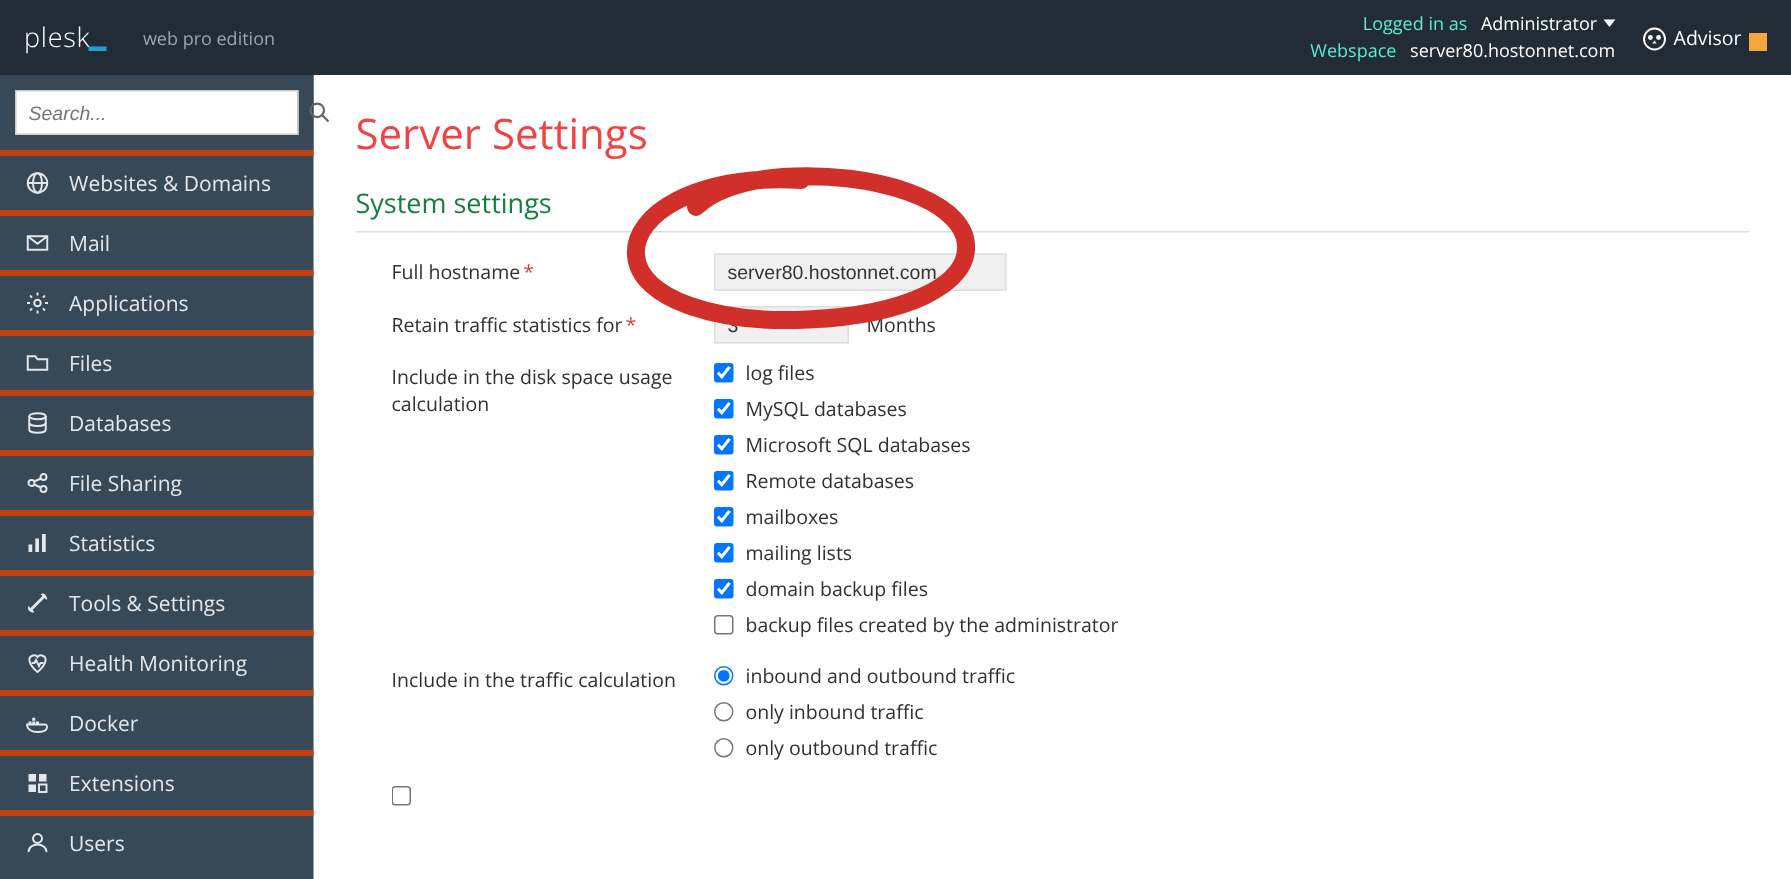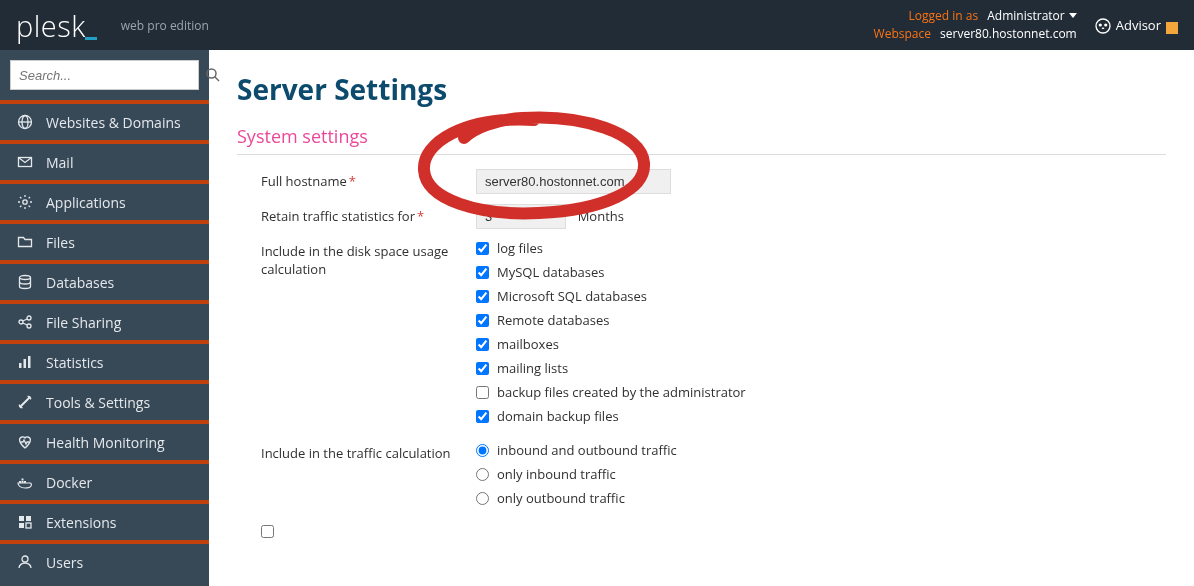--- a/index.html
+++ b/index.html
@@ -1,39 +1,39 @@
 <!DOCTYPE html>
 <html><head>
 <meta charset="utf-8">
 <style>
 * { margin:0; padding:0; box-sizing:border-box; }
 body { font-family:"Open Sans","Helvetica Neue",Arial,sans-serif; font-size:14px; color:#222; background:#fff; width:1194px; }
 .header { background:#222c36; color:#c9d0d6; height:50px; display:flex; align-items:center; padding:0 16px; }
-.logo { font-size:29px; font-weight:300; color:#fff; letter-spacing:0.5px; }
+.logo { font-size:18px; font-weight:300; color:#fff; letter-spacing:0.5px; }
 .logo-accent { display:inline-block; width:12px; height:3px; background:#24a0c5; vertical-align:-3px; margin-left:-1px; }
 .edition { font-size:12px; color:#9aa5af; margin-left:24px; }
 .header-right { margin-left:auto; display:flex; align-items:center; gap:18px; }
 .login-block { text-align:right; font-size:12px; line-height:1.5; }
-.login-block .lbl { color:#f97316; }
+.login-block .lbl { color:#5eead4; }
 .login-block .val { color:#fff; margin-left:6px; }
 .dropdown-caret { display:inline-block; width:0; height:0; border-left:4px solid transparent; border-right:4px solid transparent; border-top:5px solid #fff; margin-left:4px; vertical-align:2px; }
 .advisor { display:flex; align-items:flex-end; color:#fff; cursor:pointer; font-size:13px; }
 .advisor svg { margin-right:5px; }
 .badge-warn { width:12px; height:12px; background:#f2a63c; margin-left:5px; }
 .layout { display:flex; }
 .sidebar { width:209px; background:#374857; min-height:536px; }
 .search-wrap { padding:10px; background:#374857; }
 .search { position:relative; background:#fff; border:1px solid #ccc; height:30px; display:flex; align-items:center; }
 .search input { border:none; outline:none; padding:0 8px; flex:1; font-size:13px; font-style:italic; color:#888; background:transparent; }
 .search-icon { width:28px; display:flex; align-items:center; justify-content:center; color:#666; }
 .nav-item { display:flex; align-items:center; height:40px; padding:0 14px; color:#e4e8eb; cursor:pointer; border-top:4px solid #c2410c; font-size:14px; }
 .nav-item .ico { width:22px; display:flex; align-items:center; justify-content:center; margin-right:10px; color:#e4e8eb; }
 .content { flex:1; padding:20px 28px; position:relative; }
-h1 { font-size:28px; font-weight:700; color:#0c4a6e; margin-bottom:16px; }
-h2 { font-size:18px; font-weight:400; color:#ec4899; border-bottom:1px solid #ddd; padding-bottom:6px; margin-bottom:14px; }
+h1 { font-size:28px; font-weight:400; color:#ef4444; margin-bottom:16px; }
+h2 { font-size:18px; font-weight:400; color:#15803d; border-bottom:1px solid #ddd; padding-bottom:6px; margin-bottom:14px; }
 .form-row { display:flex; margin-bottom:10px; align-items:flex-start;margin-left:24px; }
 .form-label { width:215px; font-size:13px; color:#303030; padding-top:3px; }
 .req { color:#d43f3a; margin-left:2px; }
 .form-field { flex:1; }
 .text-input { background:#f0f0f0; border:1px solid #ddd; padding:4px 8px; font-size:13px; width:195px; color:#333; }
 .num-input { background:#f0f0f0; border:1px solid #ddd; padding:4px 8px; font-size:13px; width:90px; color:#333; }
 .after-input { margin-left:8px; font-size:13px; color:#303030; }
 .check-row, .radio-row { display:flex; align-items:center; margin-bottom:6px; font-size:13px; color:#303030; }
 .check-row input, .radio-row input { margin-right:8px; }
 .annot { position:absolute; pointer-events:none; }
@@ -244,26 +244,26 @@
           </div>
           <div class="check-row">
             <input type="checkbox" checked="" style="">
             <span>mailboxes</span>
           </div>
           <div class="check-row">
             <input type="checkbox" checked="" style="">
             <span>mailing lists</span>
           </div>
           <div class="check-row">
+            <input type="checkbox" checked="" style="">
+            <span>domain backup files</span>
+          </div>
+          <div class="check-row">
             <input type="checkbox" style="">
             <span>backup files created by the administrator</span>
-          </div>
-          <div class="check-row">
-            <input type="checkbox" checked="" style="">
-            <span>domain backup files</span>
           </div>
         </div>
     </div>
 
     <div class="form-row">
       <div class="form-label">Include in the traffic calculation</div>
       <div class="form-field" id="traffic-opts">
           <div class="radio-row">
             <input type="radio" name="traffic" checked="" style="">
             <span>inbound and outbound traffic</span>

